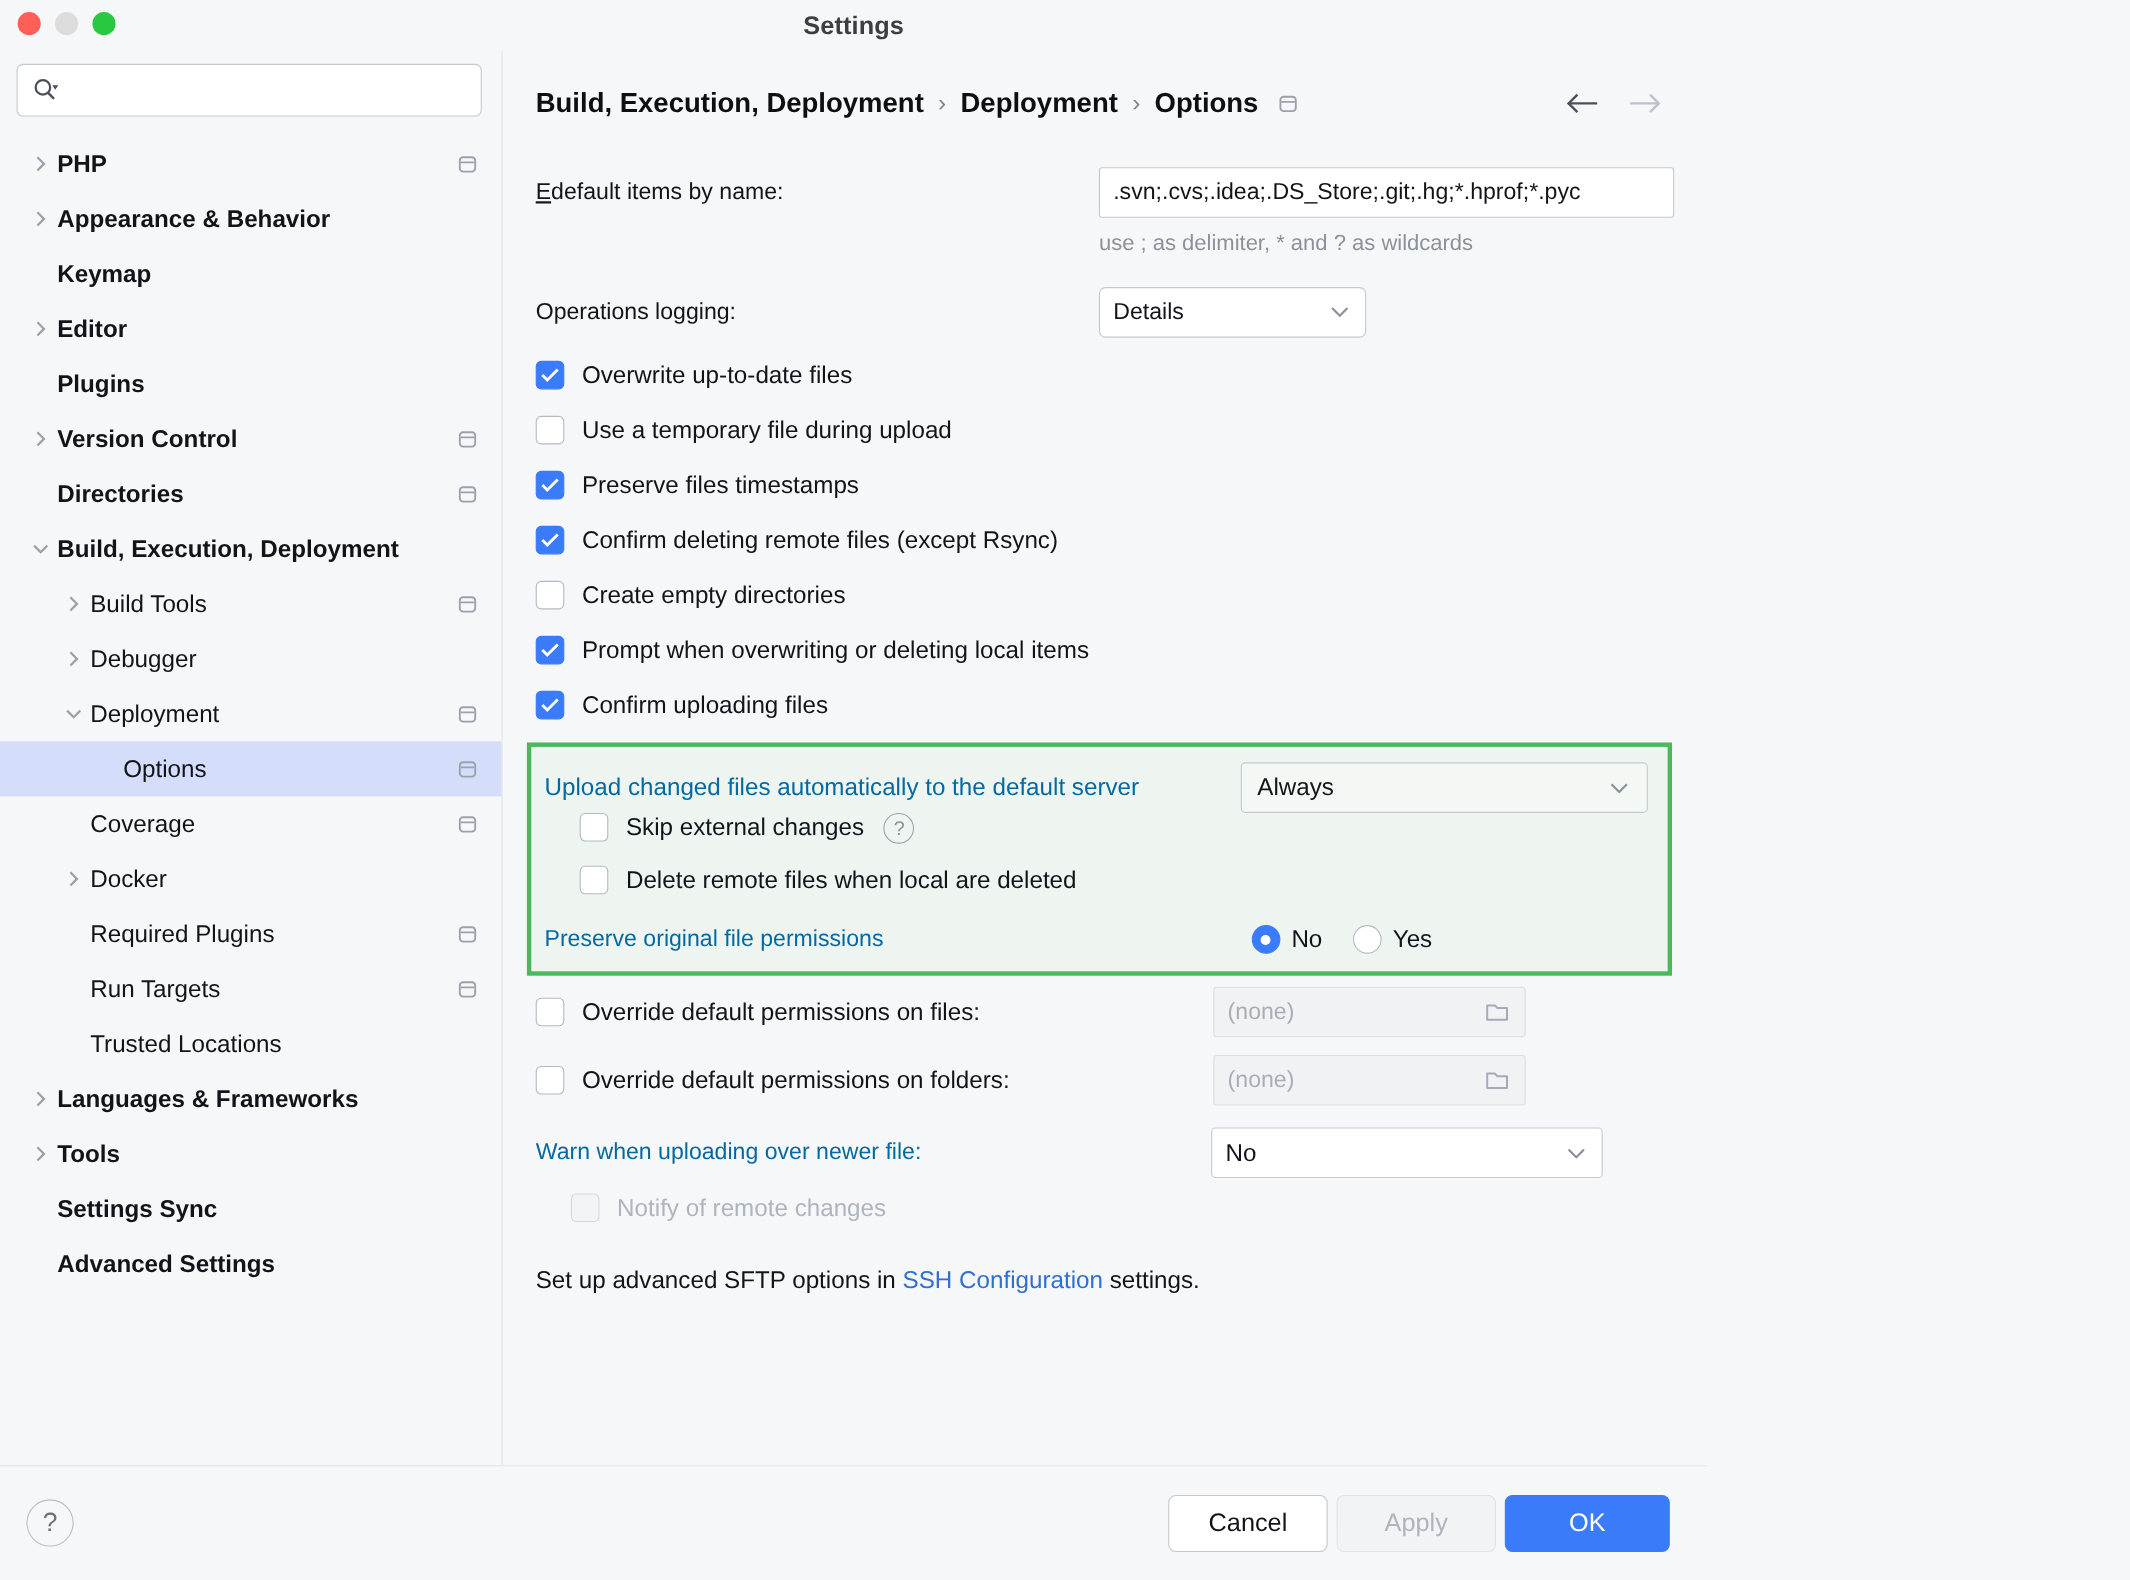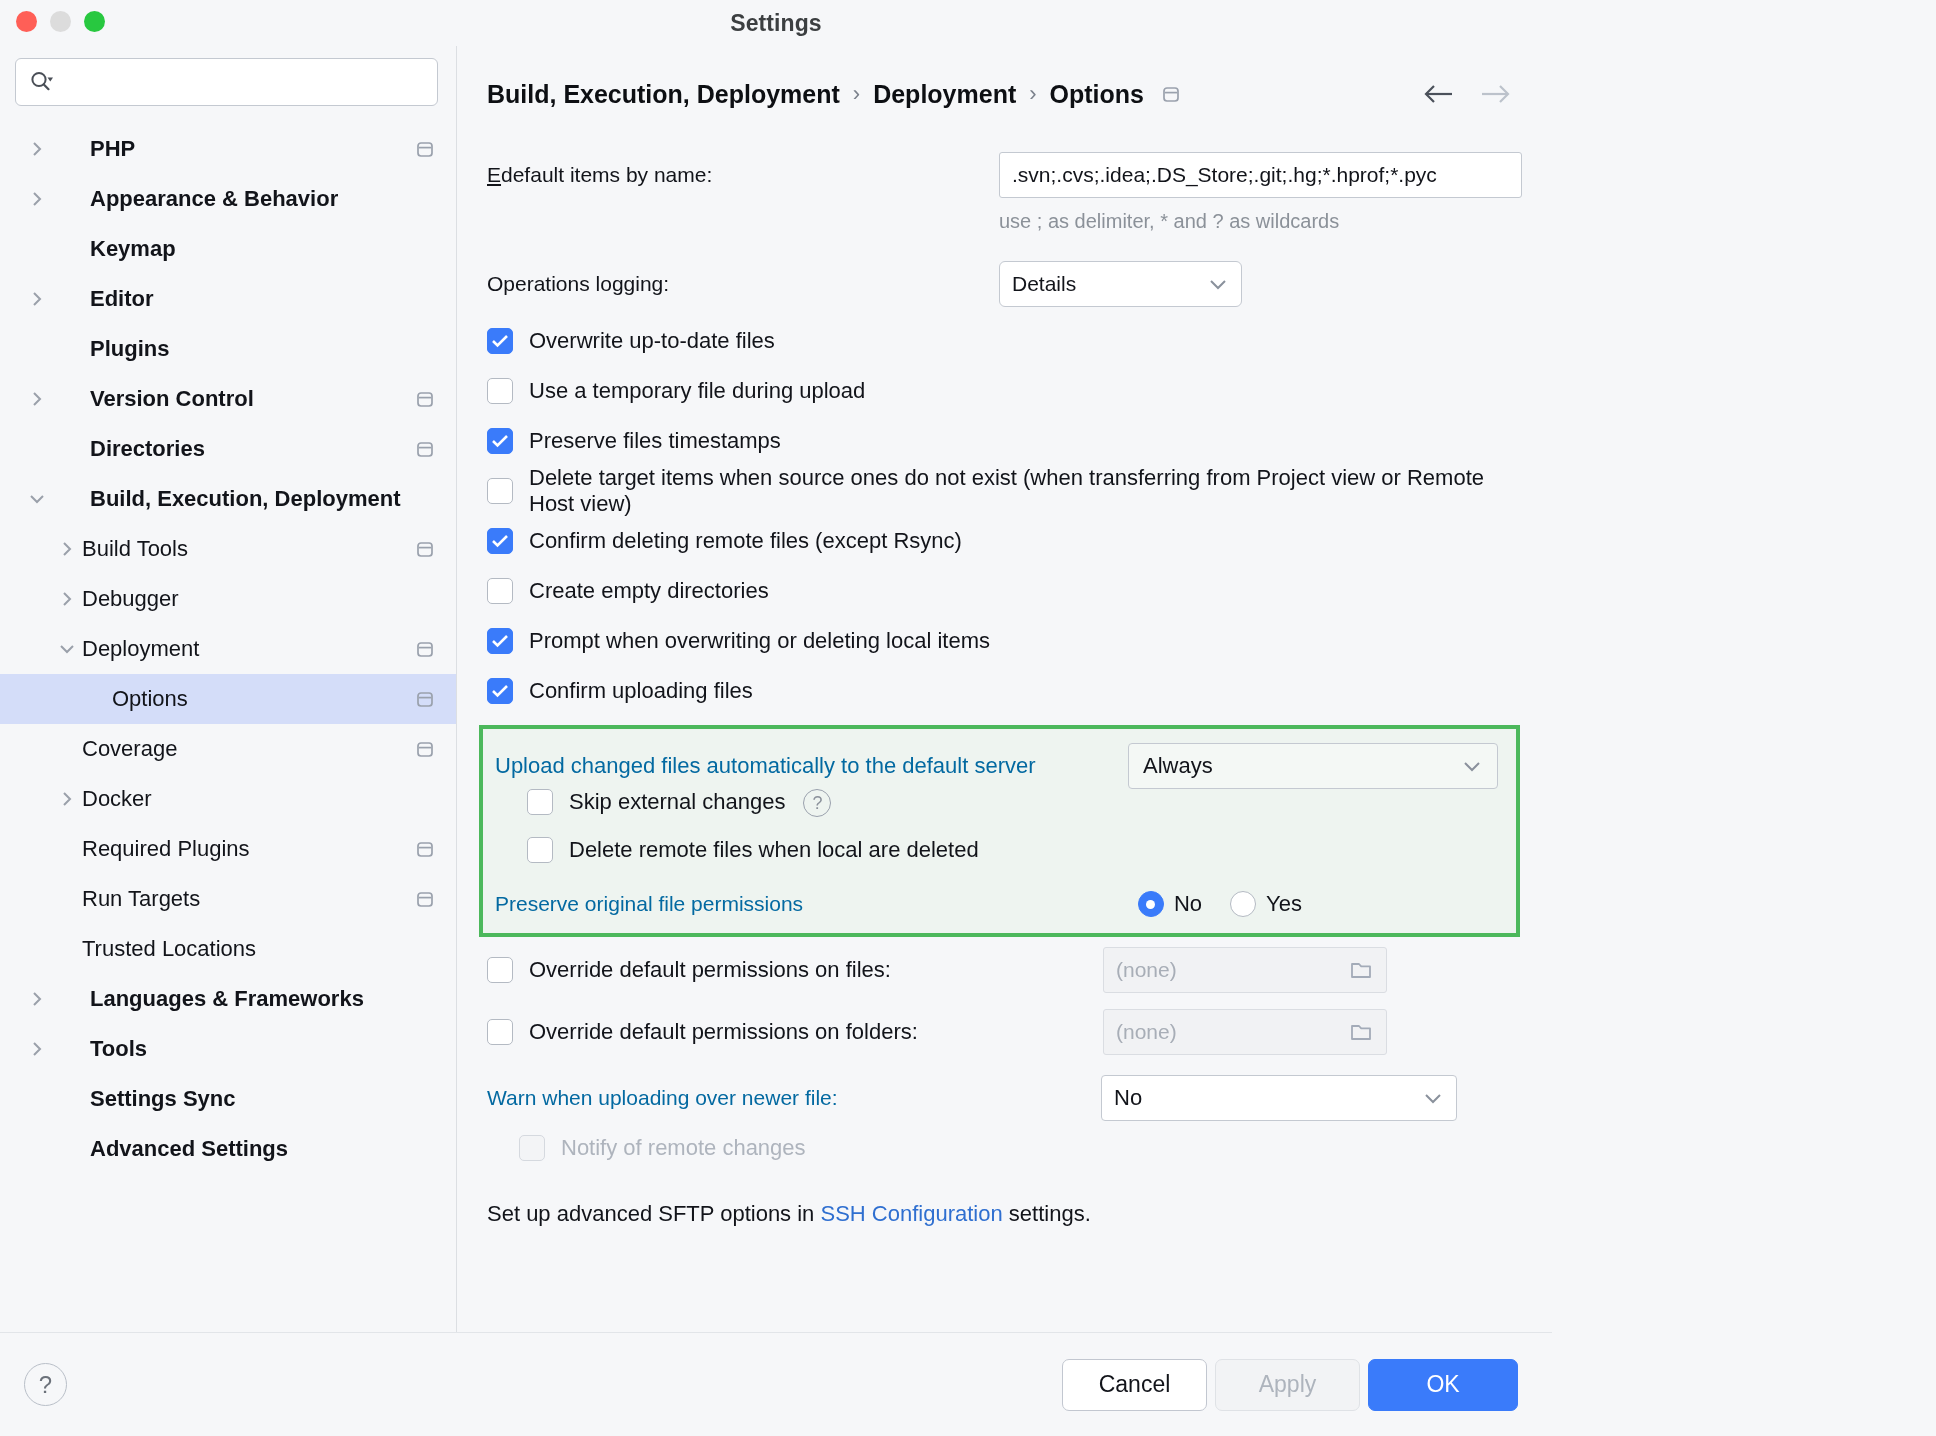--- a/index.html
+++ b/index.html
@@ -64,21 +64,21 @@
     height: 50px; display: flex; align-items: center;
     font-size: 22px; color: #12141a; position: relative;
     padding-right: 20px;
   }
   .tree-item.selected { background: #d4ddf9; }
   .tree-item .arrow {
     width: 30px; flex: 0 0 30px; display: flex; align-items: center; justify-content: center;
     color: #9aa0aa;
   }
   .tree-item .label { white-space: nowrap; }
-  .tree-item.lvl0 { padding-left: 22px; gap: 38px; }
+  .tree-item.lvl0 { padding-left: 22px; }
   .tree-item.lvl1 { padding-left: 52px; }
   .tree-item.lvl2 { padding-left: 82px; }
   .tree-item.bold .label { font-weight: bold; }
   .scope-icon { margin-left: auto; color: #9aa1ad; display: flex; align-items: center; }
 
   
   .main {
     flex: 1 1 auto; background: #f6f7f9;
     padding: 0 0 0 0; position: relative; overflow: hidden;
   }
@@ -492,24 +492,20 @@
             </div>
             <div class="cb-row">
               <span class="cbox checked">
                 <svg width="18" height="14" viewBox="0 0 18 14">
                   <polyline points="2,7 6.5,11.5 16,2" stroke="#fff" stroke-width="2.6" fill="none"></polyline>
                 </svg>
               </span>
               <span class="cb-label">Preserve files timestamps</span>
             </div>
             <div class="cb-row">
-              <span class="cbox"></span>
-              <span class="cb-label">Delete target items when source ones do not exist (when transferring from Project view or Remote Host view)</span>
-            </div>
-            <div class="cb-row">
               <span class="cbox checked">
                 <svg width="18" height="14" viewBox="0 0 18 14">
                   <polyline points="2,7 6.5,11.5 16,2" stroke="#fff" stroke-width="2.6" fill="none"></polyline>
                 </svg>
               </span>
               <span class="cb-label">Confirm deleting remote files (except Rsync)</span>
             </div>
             <div class="cb-row">
               <span class="cbox"></span>
               <span class="cb-label">Create empty directories</span>

